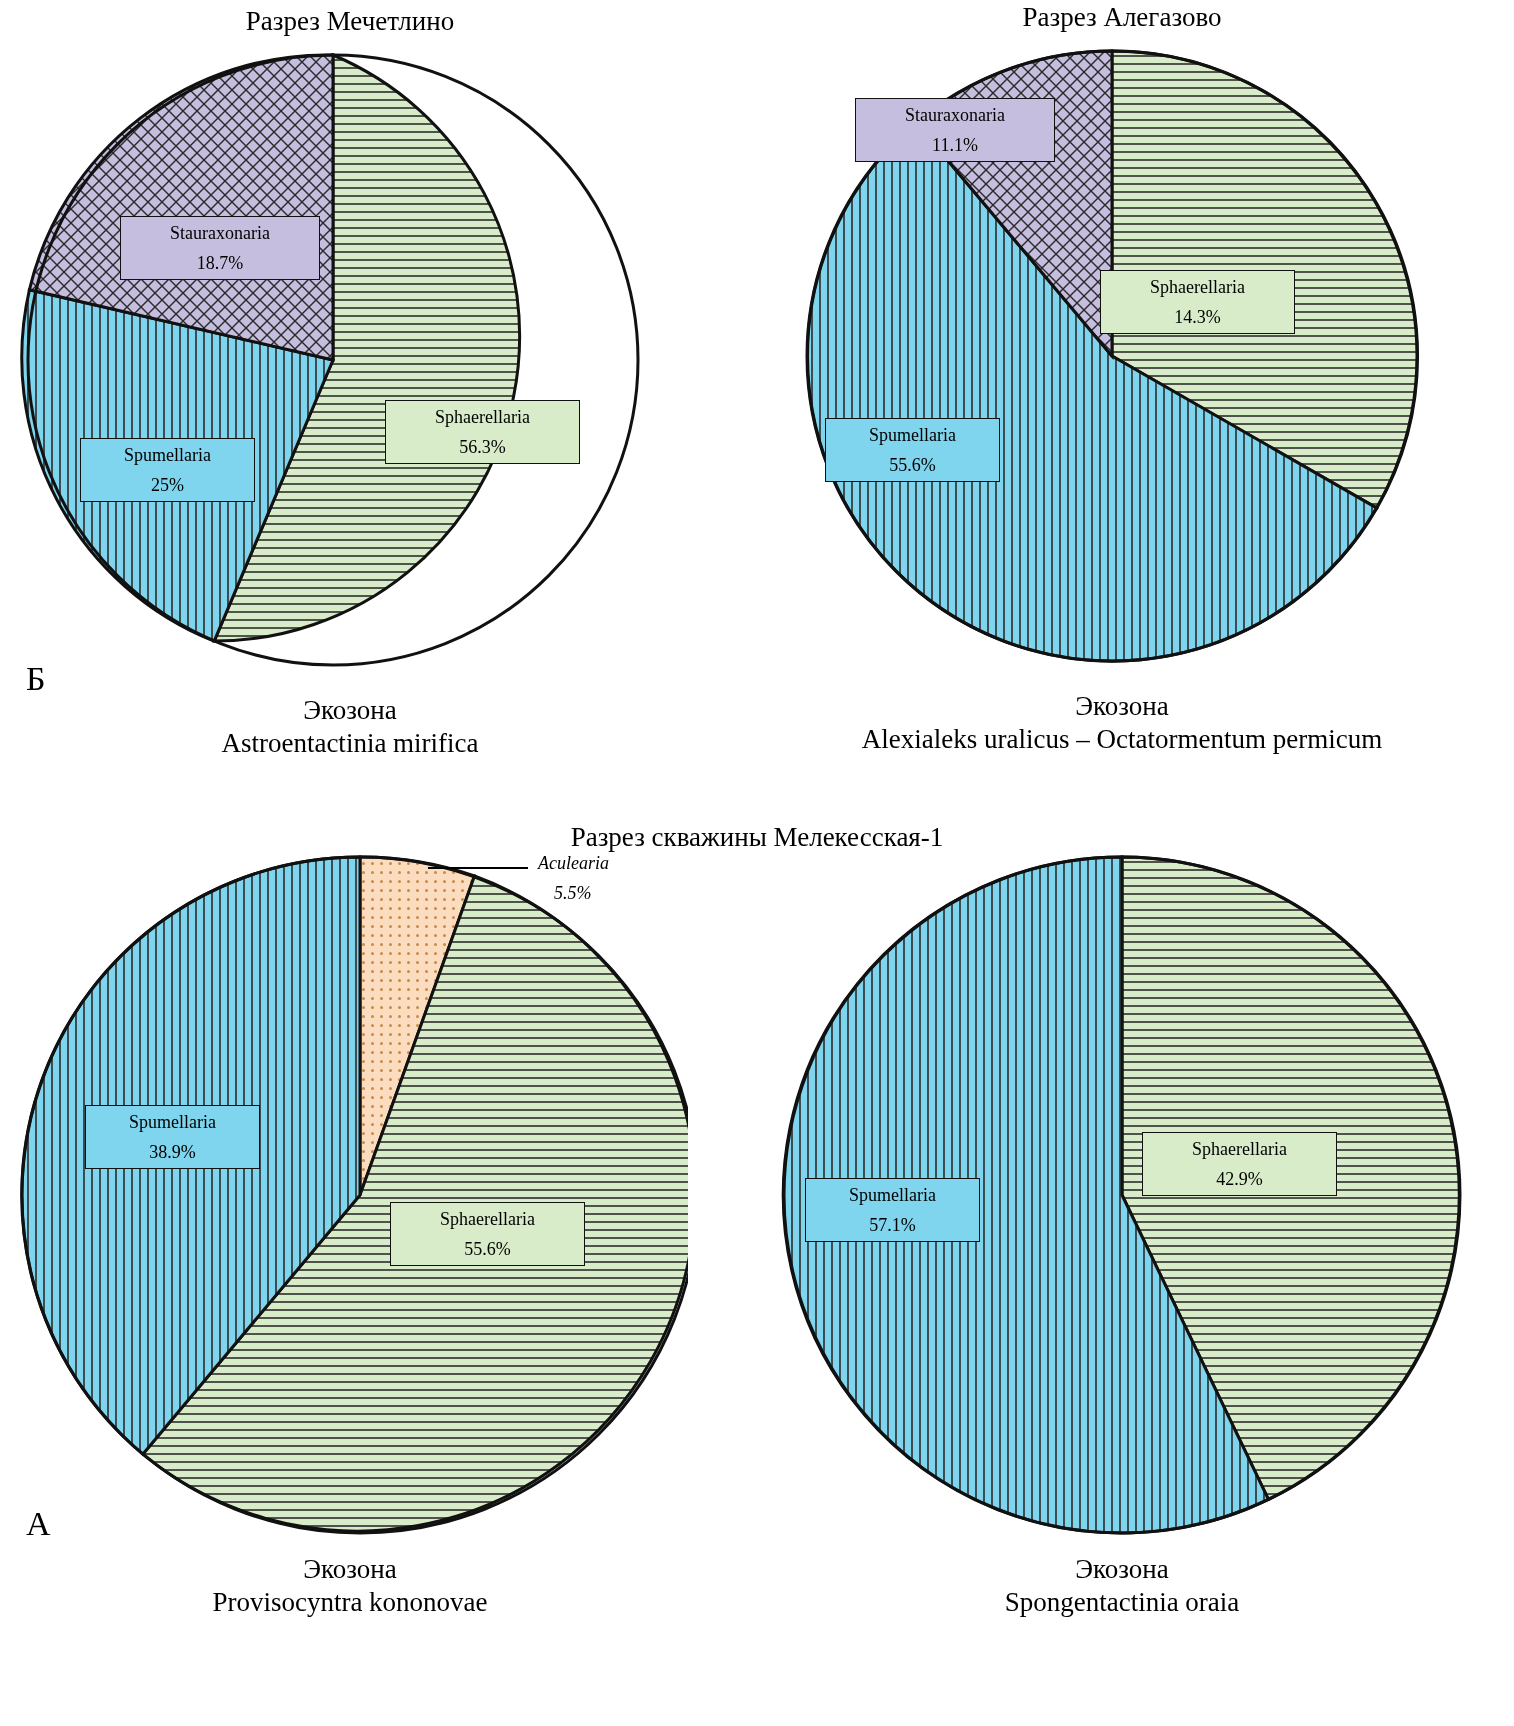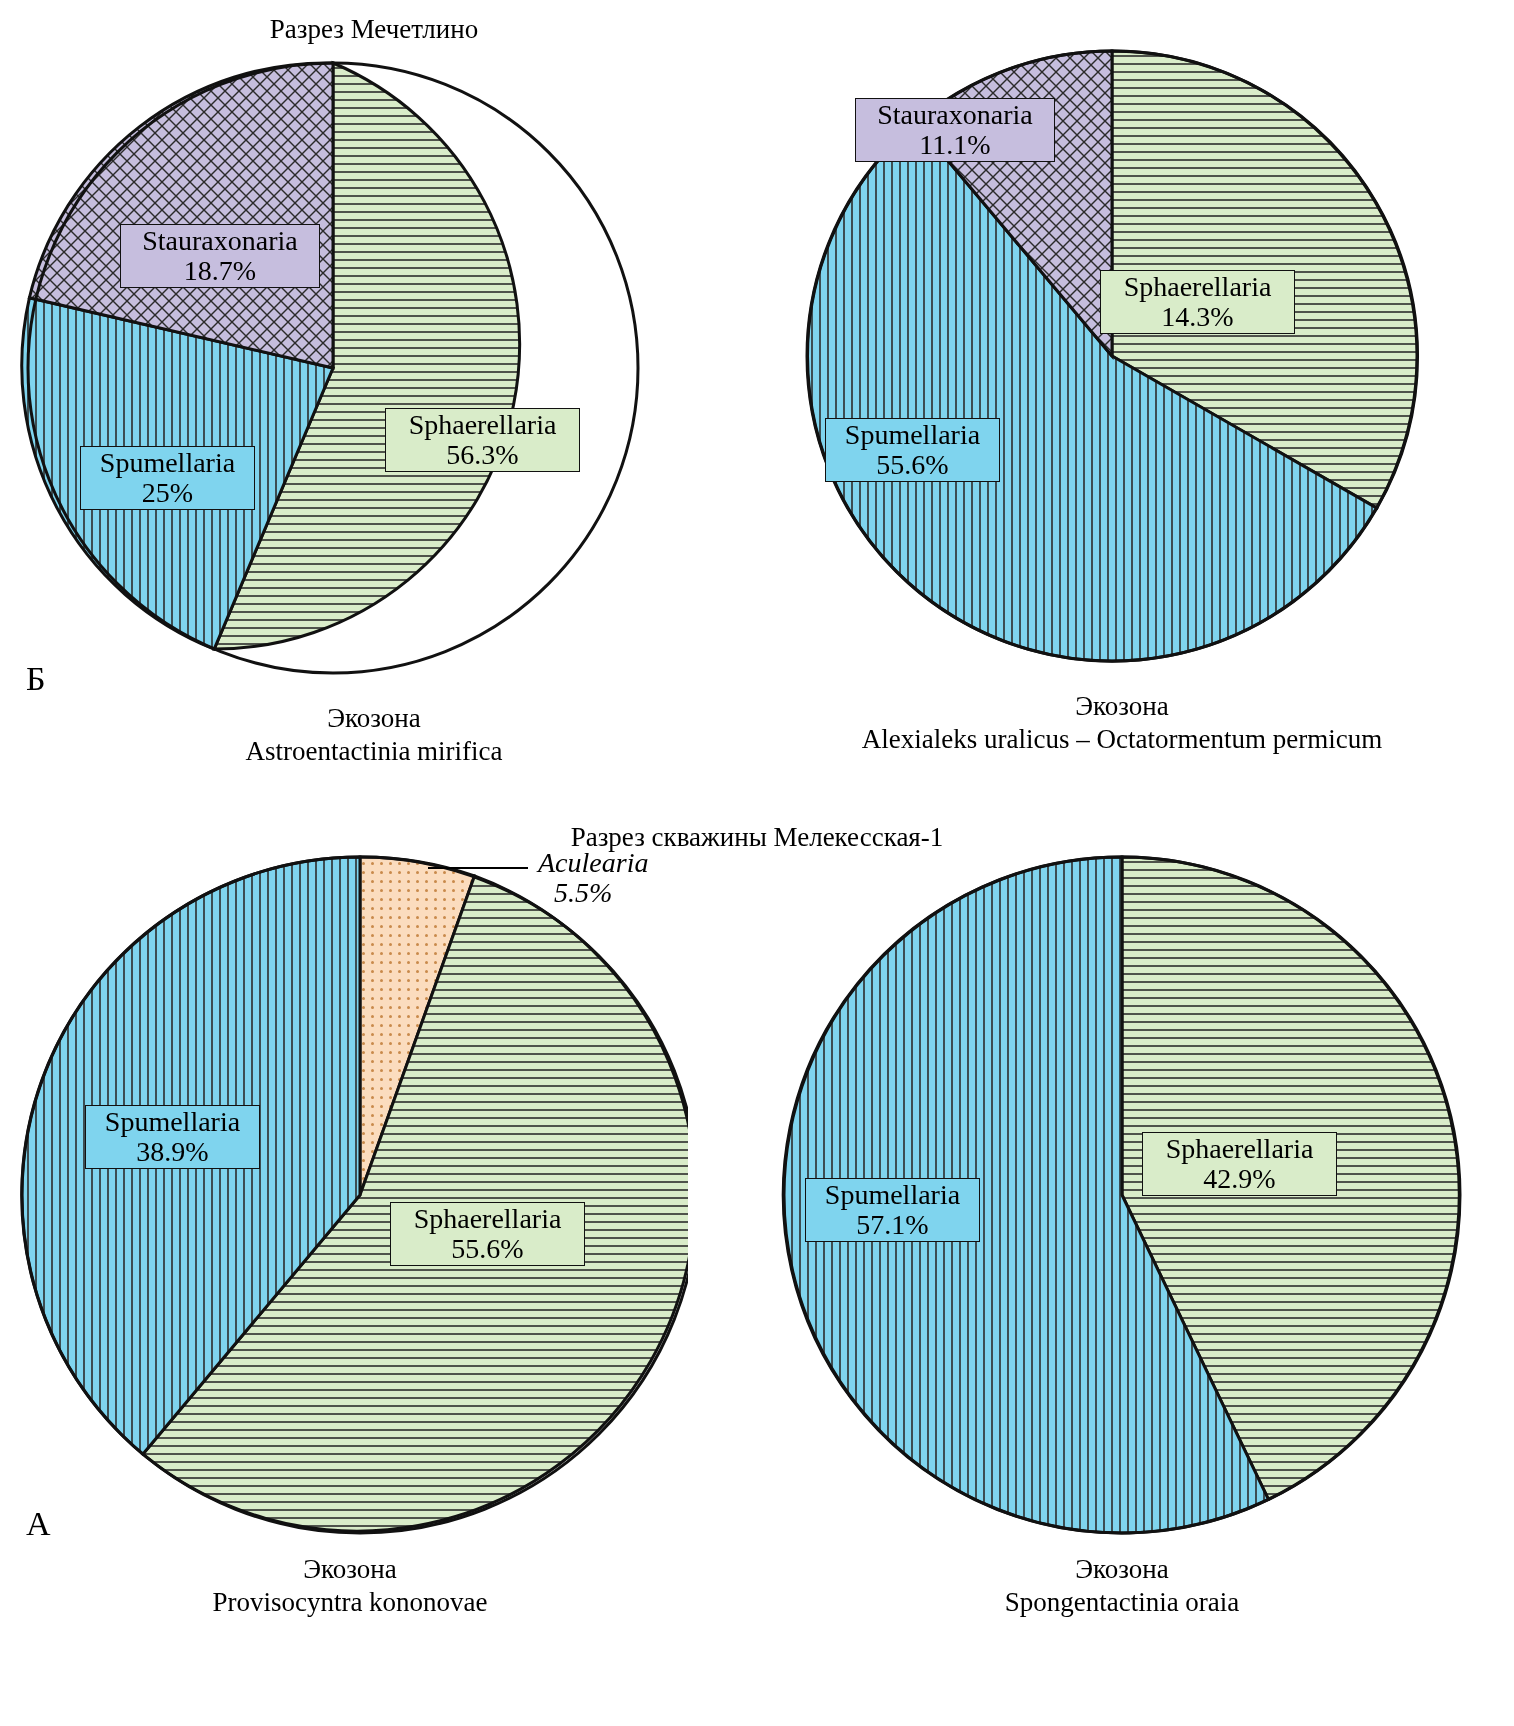--- a/index.html
+++ b/index.html
@@ -37,21 +37,21 @@
   }
   .pie-wrap {
     position: absolute;
   }
   .pie-svg {
     display: block;
   }
   .slice-label {
     position: absolute;
     text-align: center;
-    font-size: 28px;
+    font-size: 18px;
     line-height: 30px;
     padding: 1px 6px;
     border: 1px solid #111;
     white-space: nowrap;
     box-sizing: border-box;
   }
   .lbl-sph { background: #d9ecc9; margin-top: 20px; }
   .lbl-spu { background: #7fd4ee; }
   .lbl-sta { background: #c6bede; }
   .lbl-plain {
@@ -91,21 +91,21 @@
     <pattern id="pat-dots" patternUnits="userSpaceOnUse" width="9" height="9">
       <rect width="9" height="9" fill="#fbdcbe"></rect>
       <circle cx="4.5" cy="4.5" r="1.5" fill="#c98a4b"></circle>
     </pattern>
   </defs>
 </svg>
 
 <div class="section-letter" style="left:26px; top:660px;">Б</div>
 <div class="section-letter" style="left:26px; top:1505px;">А</div>
 
-<div class="panel" style="left:0px; top:12px; width:700px; height:770px;padding-left:16px;">
+<div class="panel" style="left:0px; top:4px; width:700px; height:770px;">
 
   <div class="chart-title" style="top:2px;">Разрез Мечетлино</div>
 
   <div class="pie-wrap" style="left:8px; top:44px;">
     <svg class="pie-svg" width="650" height="625" viewBox="0 0 650 625">
 
       <path d="M 325 312 L 325 7 A 305 305 0 0 1 206.2 593.1 Z" fill="url(#pat-horiz)" stroke="#111" stroke-width="3"></path>
 
       <path d="M 325 312 L 206.2 593.1 A 305 305 0 0 1 21.4 241.8 Z" fill="url(#pat-vert)" stroke="#111" stroke-width="3"></path>
 
@@ -130,20 +130,21 @@
   </div>
 
   <div class="chart-caption" style="top:690px;">
     <span>Экозона</span><br>
     <span>Astroentactinia mirifica</span>
   </div>
 </div>
 
 <div class="panel" style="left:730px; top:0px; width:784px; height:770px;">
 
+  <div class="chart-title" style="top:2px;">Разрез Алегазово</div>
 
   <div class="pie-wrap" style="left:-10px; top:44px;">
     <svg class="pie-svg" width="784" height="625" viewBox="0 0 784 625">
 
       <path d="M 392 312 L 392 7 A 305 305 0 0 1 656.9 464.1 Z" fill="url(#pat-horiz)" stroke="#111" stroke-width="3"></path>
 
       <path d="M 392 312 L 656.9 464.1 A 305 305 0 1 1 196.1 78.7 Z" fill="url(#pat-vert)" stroke="#111" stroke-width="3"></path>
 
       <path d="M 392 312 L 196.1 78.7 A 305 305 0 0 1 392 7 Z" fill="url(#pat-cross)" stroke="#111" stroke-width="3"></path>
       <circle cx="392" cy="312" r="305" fill="none" stroke="#111" stroke-width="3"></circle>

